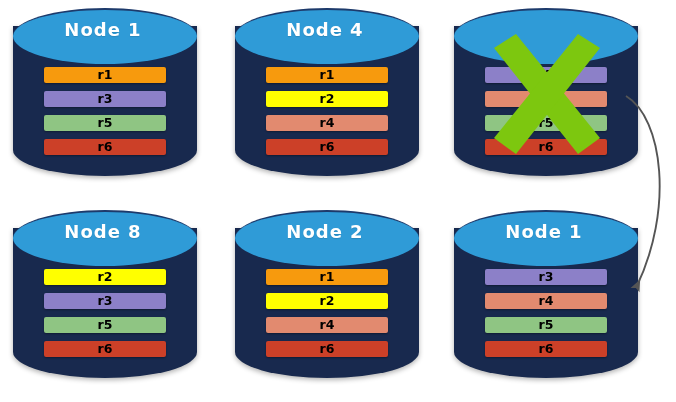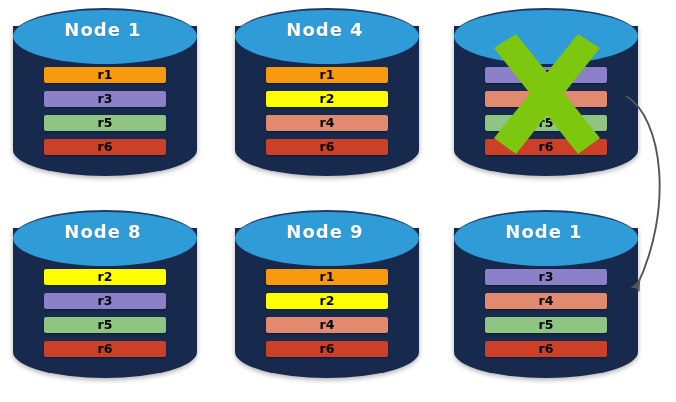--- a/index.html
+++ b/index.html
@@ -162,21 +162,21 @@
       <div class="bar" style="background: rgb(255, 255, 0);">r2</div>
       <div class="bar" style="background: rgb(140, 128, 200);">r3</div>
       <div class="bar" style="background: rgb(143, 197, 131);">r5</div>
       <div class="bar" style="background: rgb(204, 64, 40);">r6</div>
     </div>
   </div>
 
   <div class="node" style="left:235px; top:210px;">
     <div class="cyl-body" style="background: rgb(24, 41, 78);"></div>
     <div class="cyl-top" style="background: rgb(47, 155, 215);"></div>
-    <div class="node-label">Node 9</div>
+    <div class="node-label">Node 2</div>
     <div class="bars">
       <div class="bar" style="background: rgb(247, 154, 13);">r1</div>
       <div class="bar" style="background: rgb(255, 255, 0);">r2</div>
       <div class="bar" style="background: rgb(226, 138, 111);">r4</div>
       <div class="bar" style="background: rgb(204, 64, 40);">r6</div>
     </div>
   </div>
 
   <div class="node" style="left:454px; top:210px;">
     <div class="cyl-body" style="background: rgb(24, 41, 78);"></div>

